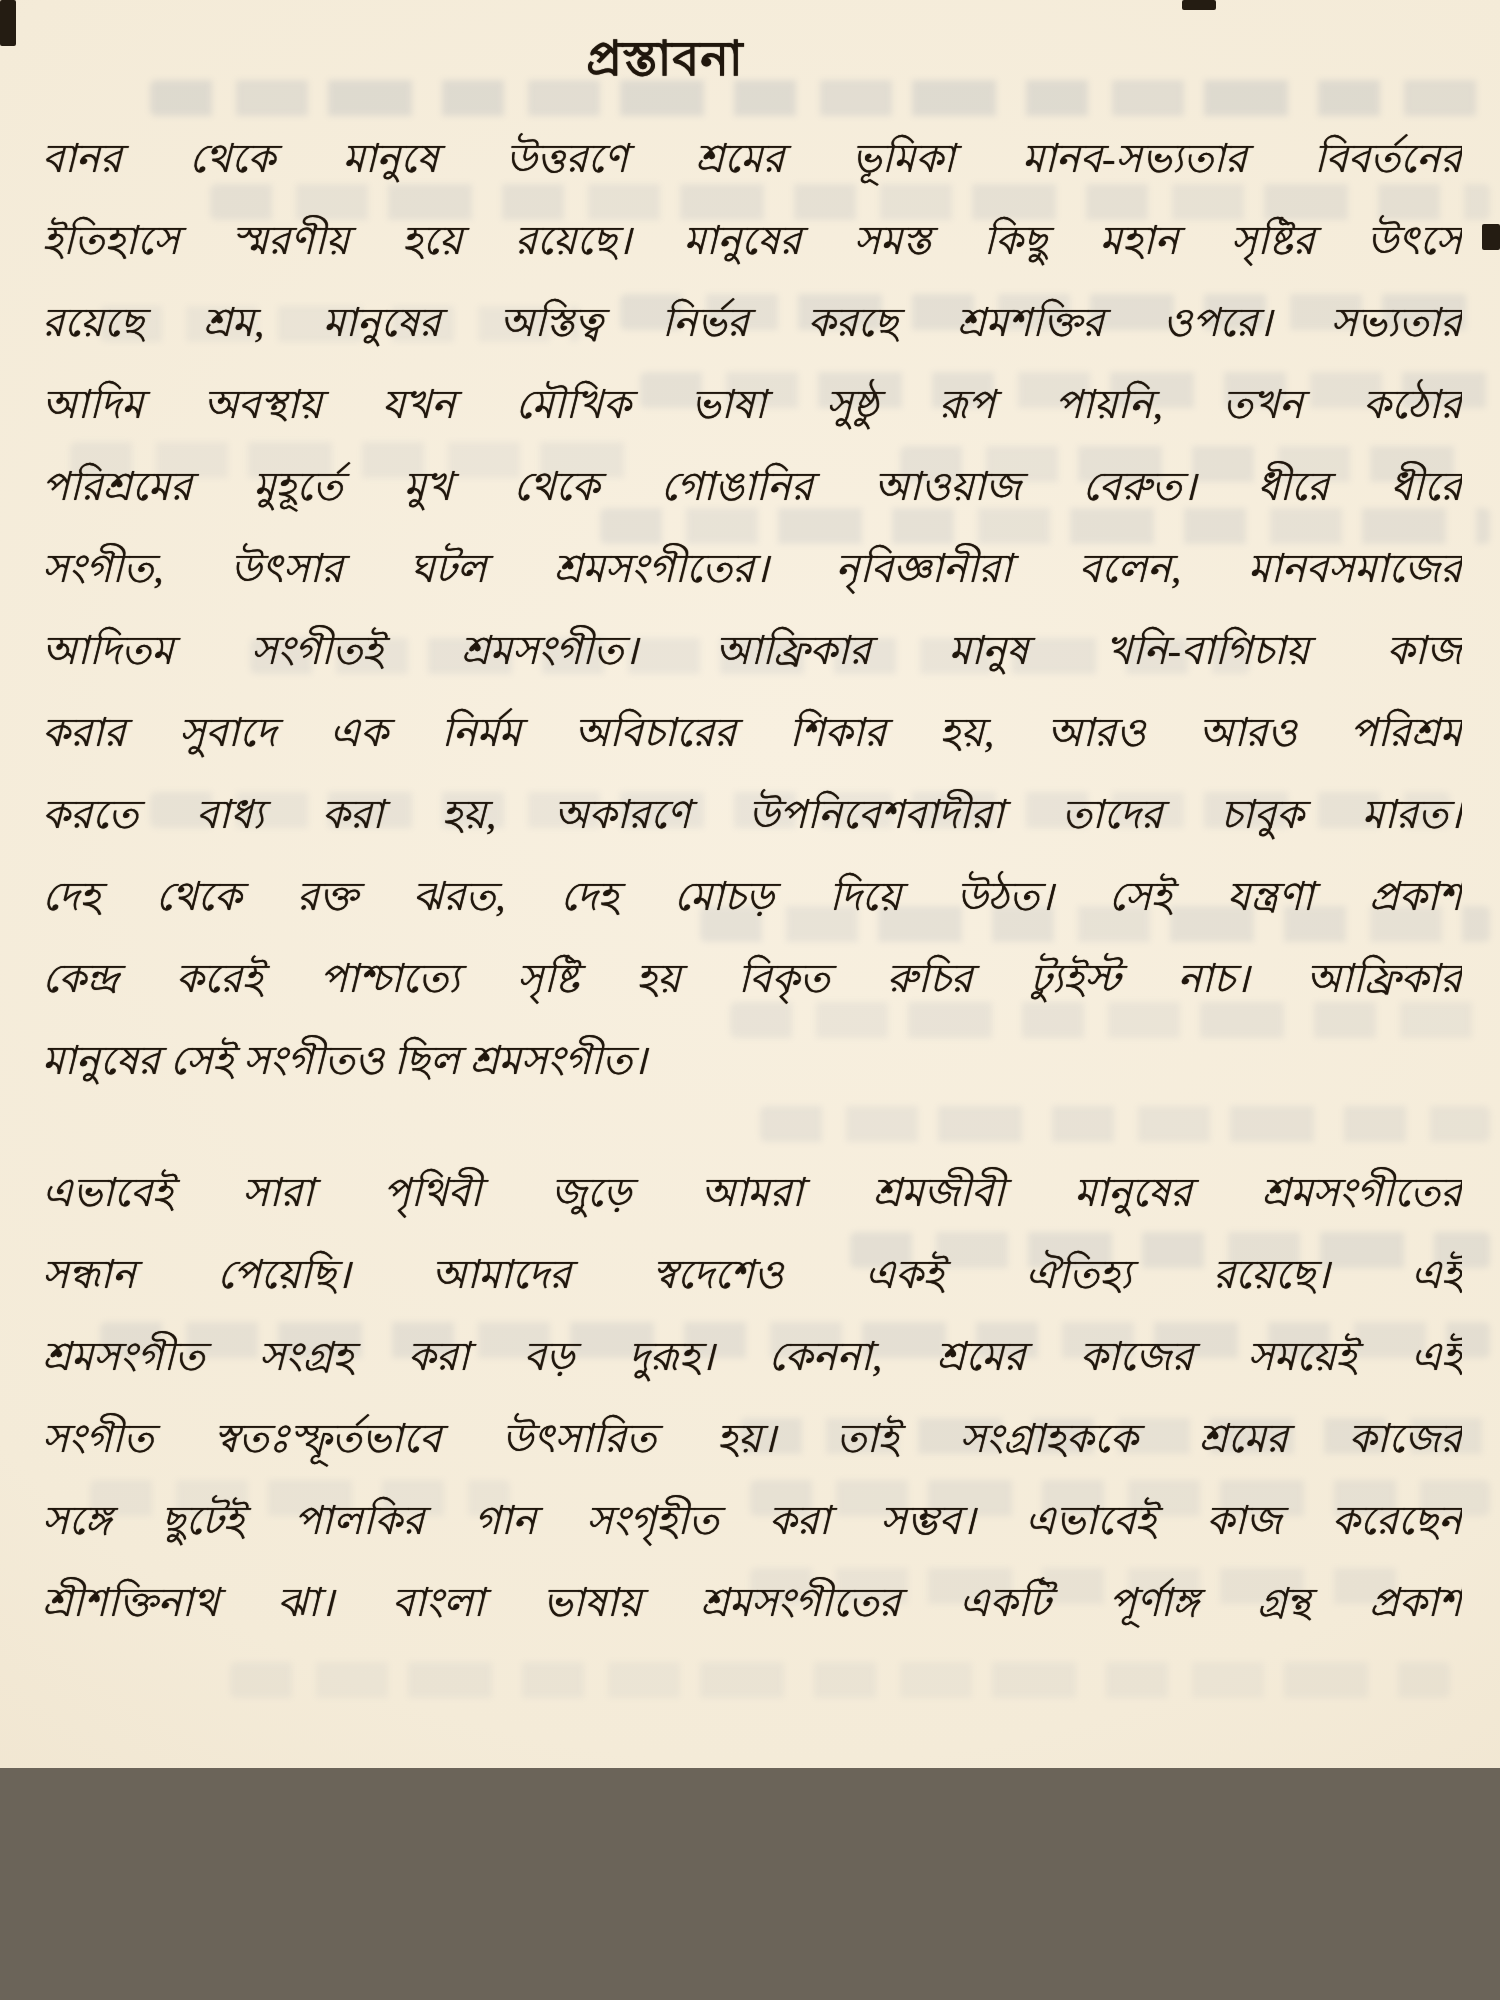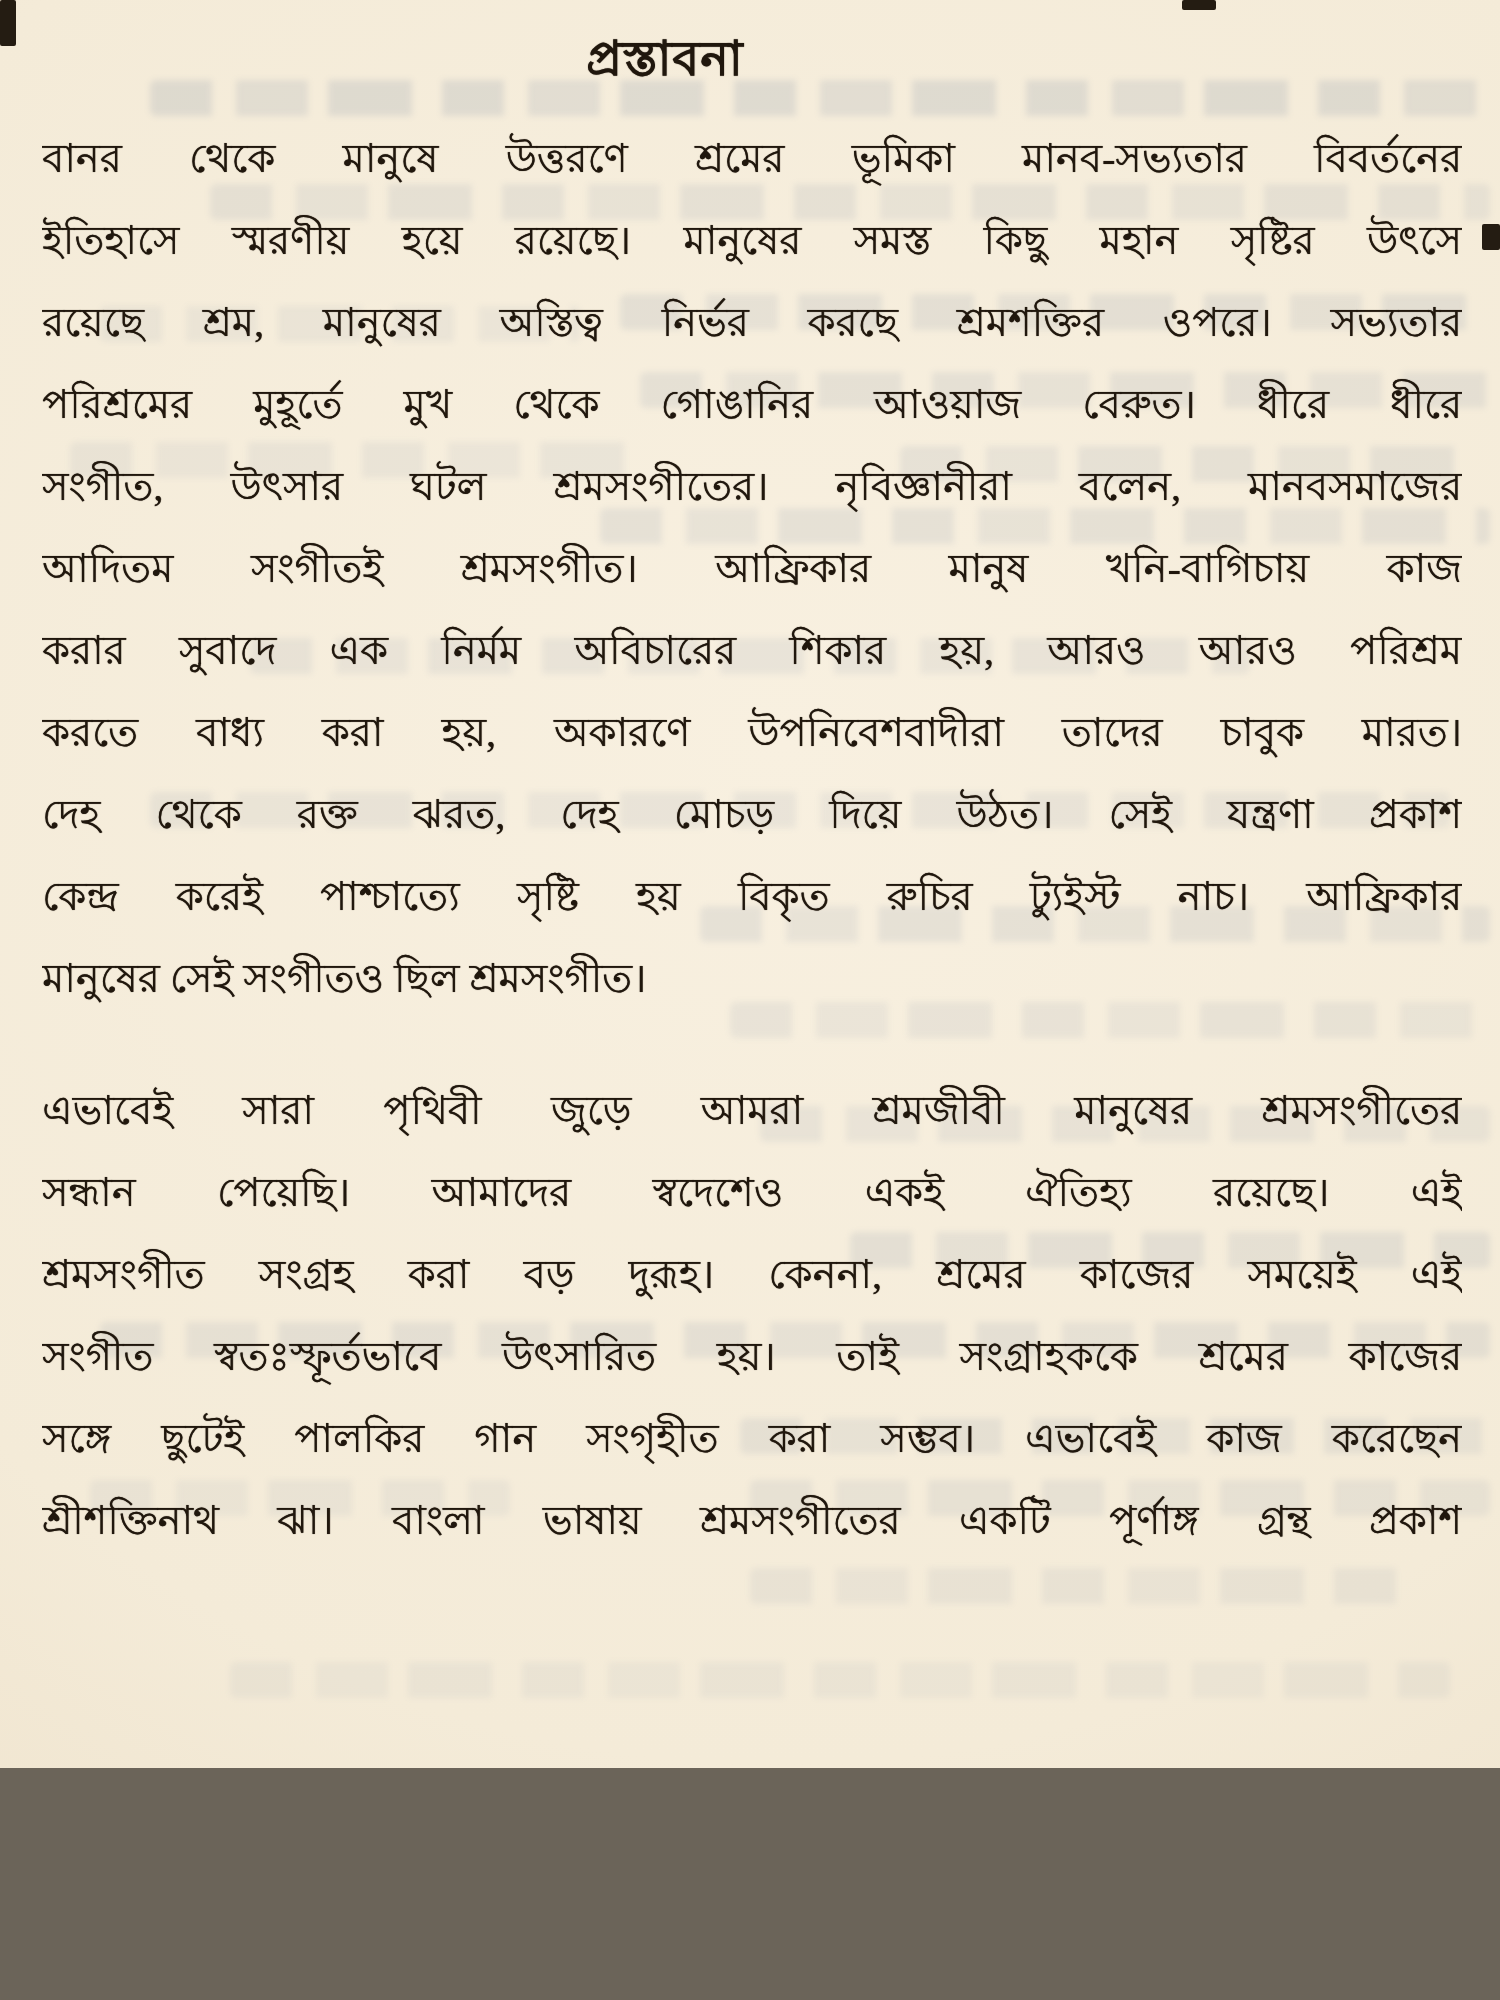--- a/index.html
+++ b/index.html
@@ -44,21 +44,21 @@
     top: 22px; left: 0; right: 170px;
     text-align: center;
     font-size: 48px;
     font-weight: bold;
     letter-spacing: 1px;
     margin: 0;
     text-shadow: 0 0 1px rgba(28,18,8,0.75);
   }
   .body-text {
     position: absolute;
-    top: 118px; left: 42px; right: 38px;
+    top: 118px; left: 42px; right: 38px; font-style: italic;
   }
   .paragraph { margin: 0; }
   .paragraph + .paragraph { margin-top: 50px; }
   .line {
     font-size: 40px;
     line-height: 82px;
     height: 82px;
     white-space: nowrap;
     overflow: hidden;
     text-align: justify;
@@ -100,20 +100,21 @@
   <span class="speck" style="left:1182px; top:0; width:34px; height:10px;"></span>
   <span class="speck" style="left:1482px; top:224px; width:18px; height:26px;"></span>
 
   <h1 class="title">প্রস্তাবনা</h1>
 
   <div class="body-text">
     <div class="paragraph">
         <div class="line">বানর থেকে মানুষে উত্তরণে শ্রমের ভূমিকা মানব-সভ্যতার বিবর্তনের</div>
         <div class="line">ইতিহাসে স্মরণীয় হয়ে রয়েছে। মানুষের সমস্ত কিছু মহান সৃষ্টির উৎসে</div>
         <div class="line">রয়েছে শ্রম, মানুষের অস্তিত্ব নির্ভর করছে শ্রমশক্তির ওপরে। সভ্যতার</div>
+        <div class="line">আদিম অবস্থায় যখন মৌখিক ভাষা সুষ্ঠু রূপ পায়নি, তখন কঠোর</div>
         <div class="line">পরিশ্রমের মুহূর্তে মুখ থেকে গোঙানির আওয়াজ বেরুত। ধীরে ধীরে</div>
         <div class="line">সংগীত, উৎসার ঘটল শ্রমসংগীতের। নৃবিজ্ঞানীরা বলেন, মানবসমাজের</div>
         <div class="line">আদিতম সংগীতই শ্রমসংগীত। আফ্রিকার মানুষ খনি-বাগিচায় কাজ</div>
         <div class="line">করার সুবাদে এক নির্মম অবিচারের শিকার হয়, আরও আরও পরিশ্রম</div>
         <div class="line">করতে বাধ্য করা হয়, অকারণে উপনিবেশবাদীরা তাদের চাবুক মারত।</div>
         <div class="line">দেহ থেকে রক্ত ঝরত, দেহ মোচড় দিয়ে উঠত। সেই যন্ত্রণা প্রকাশ</div>
         <div class="line">কেন্দ্র করেই পাশ্চাত্যে সৃষ্টি হয় বিকৃত রুচির ট্যুইস্ট নাচ। আফ্রিকার</div>
         <div class="line last">মানুষের সেই সংগীতও ছিল শ্রমসংগীত।</div>
       </div>
     <div class="paragraph">

